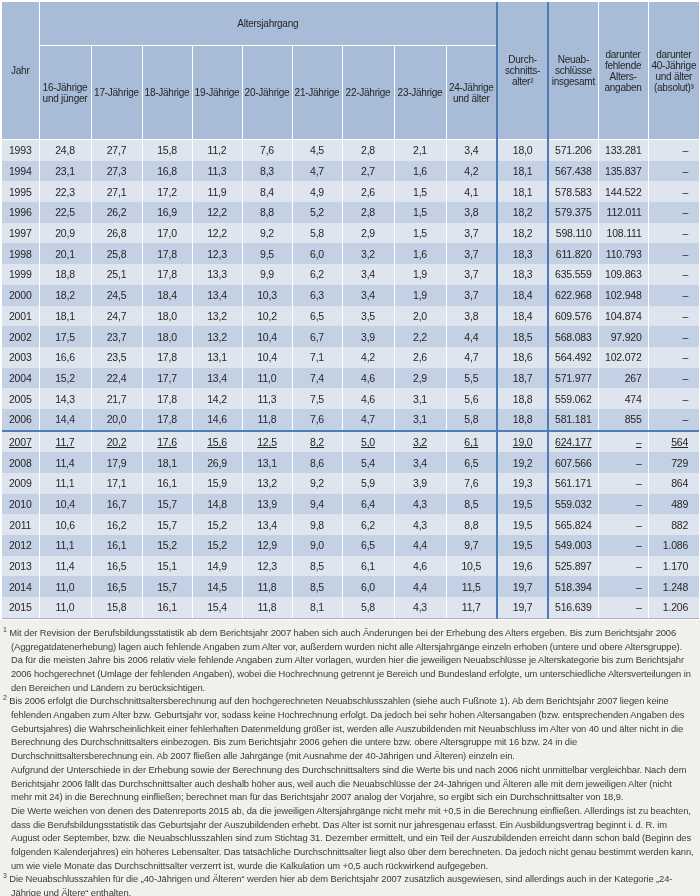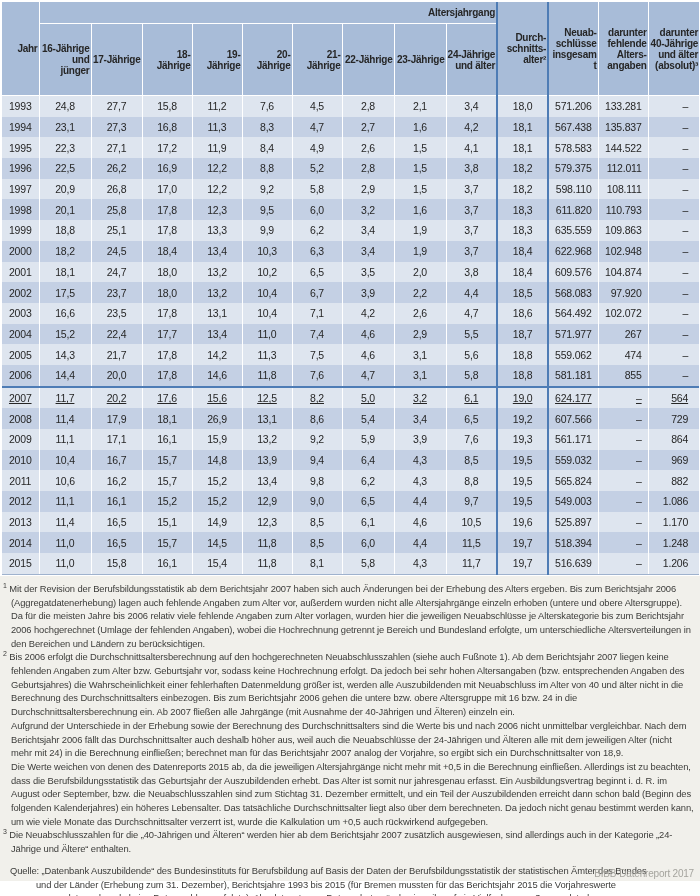--- a/index.html
+++ b/index.html
@@ -13,22 +13,22 @@
   table{
     border-collapse:collapse;table-layout:fixed;width:697px;
     font-size:10.5px;letter-spacing:-0.2px;
   }
   col.c-jahr{width:37px;}
   col.c-a0{width:52px;} col.c-a1{width:51px;} col.c-a2{width:50px;}
   col.c-a3{width:50px;} col.c-a4{width:50px;} col.c-a5{width:50px;}
   col.c-a6{width:52px;} col.c-a7{width:52px;} col.c-a8{width:51px;}
   col.c-ds{width:51px;} col.c-neu{width:50px;} col.c-feh{width:50px;} col.c-40{width:51px;}
   th{
-    background:#a8bcd8;font-weight:bold;font-size:10px;letter-spacing:-0.25px;
-    text-align:right;vertical-align:middle;padding:0 1px;
+    background:#a8bcd8;font-weight:normal;font-size:10px;letter-spacing:-0.25px;
+    text-align:center;vertical-align:middle;padding:11px 1px;
     border-right:1.5px solid #fff;word-wrap:break-word;
   }
   th.last{border-right:none;margin-left:36px;}
   tr.h1 th{height:21px;}
   tr.h2 th{height:71px;border-bottom:1.5px solid #fff;}
   th.group{border-bottom:1.5px solid #fff;}
   th.span2{border-bottom:1.5px solid #fff;}
   th.sep-l,td.sep-l{border-left:2px solid #4e7cb5;}
   td{
     height:20.7px;text-align:center;vertical-align:middle;
@@ -381,21 +381,21 @@
             <td>15,7</td>
             <td>14,8</td>
             <td>13,9</td>
             <td>9,4</td>
             <td>6,4</td>
             <td>4,3</td>
             <td>8,5</td>
             <td class="sep-l">19,5</td>
             <td class="sep-l num">559.032</td>
             <td class="num">–</td>
-            <td class="num last">969</td>
+            <td class="num last">489</td>
           </tr>
           <tr>
             <td class="year">2011</td>
             <td>10,6</td>
             <td>16,2</td>
             <td>15,7</td>
             <td>15,2</td>
             <td>13,4</td>
             <td>9,8</td>
             <td>6,2</td>

